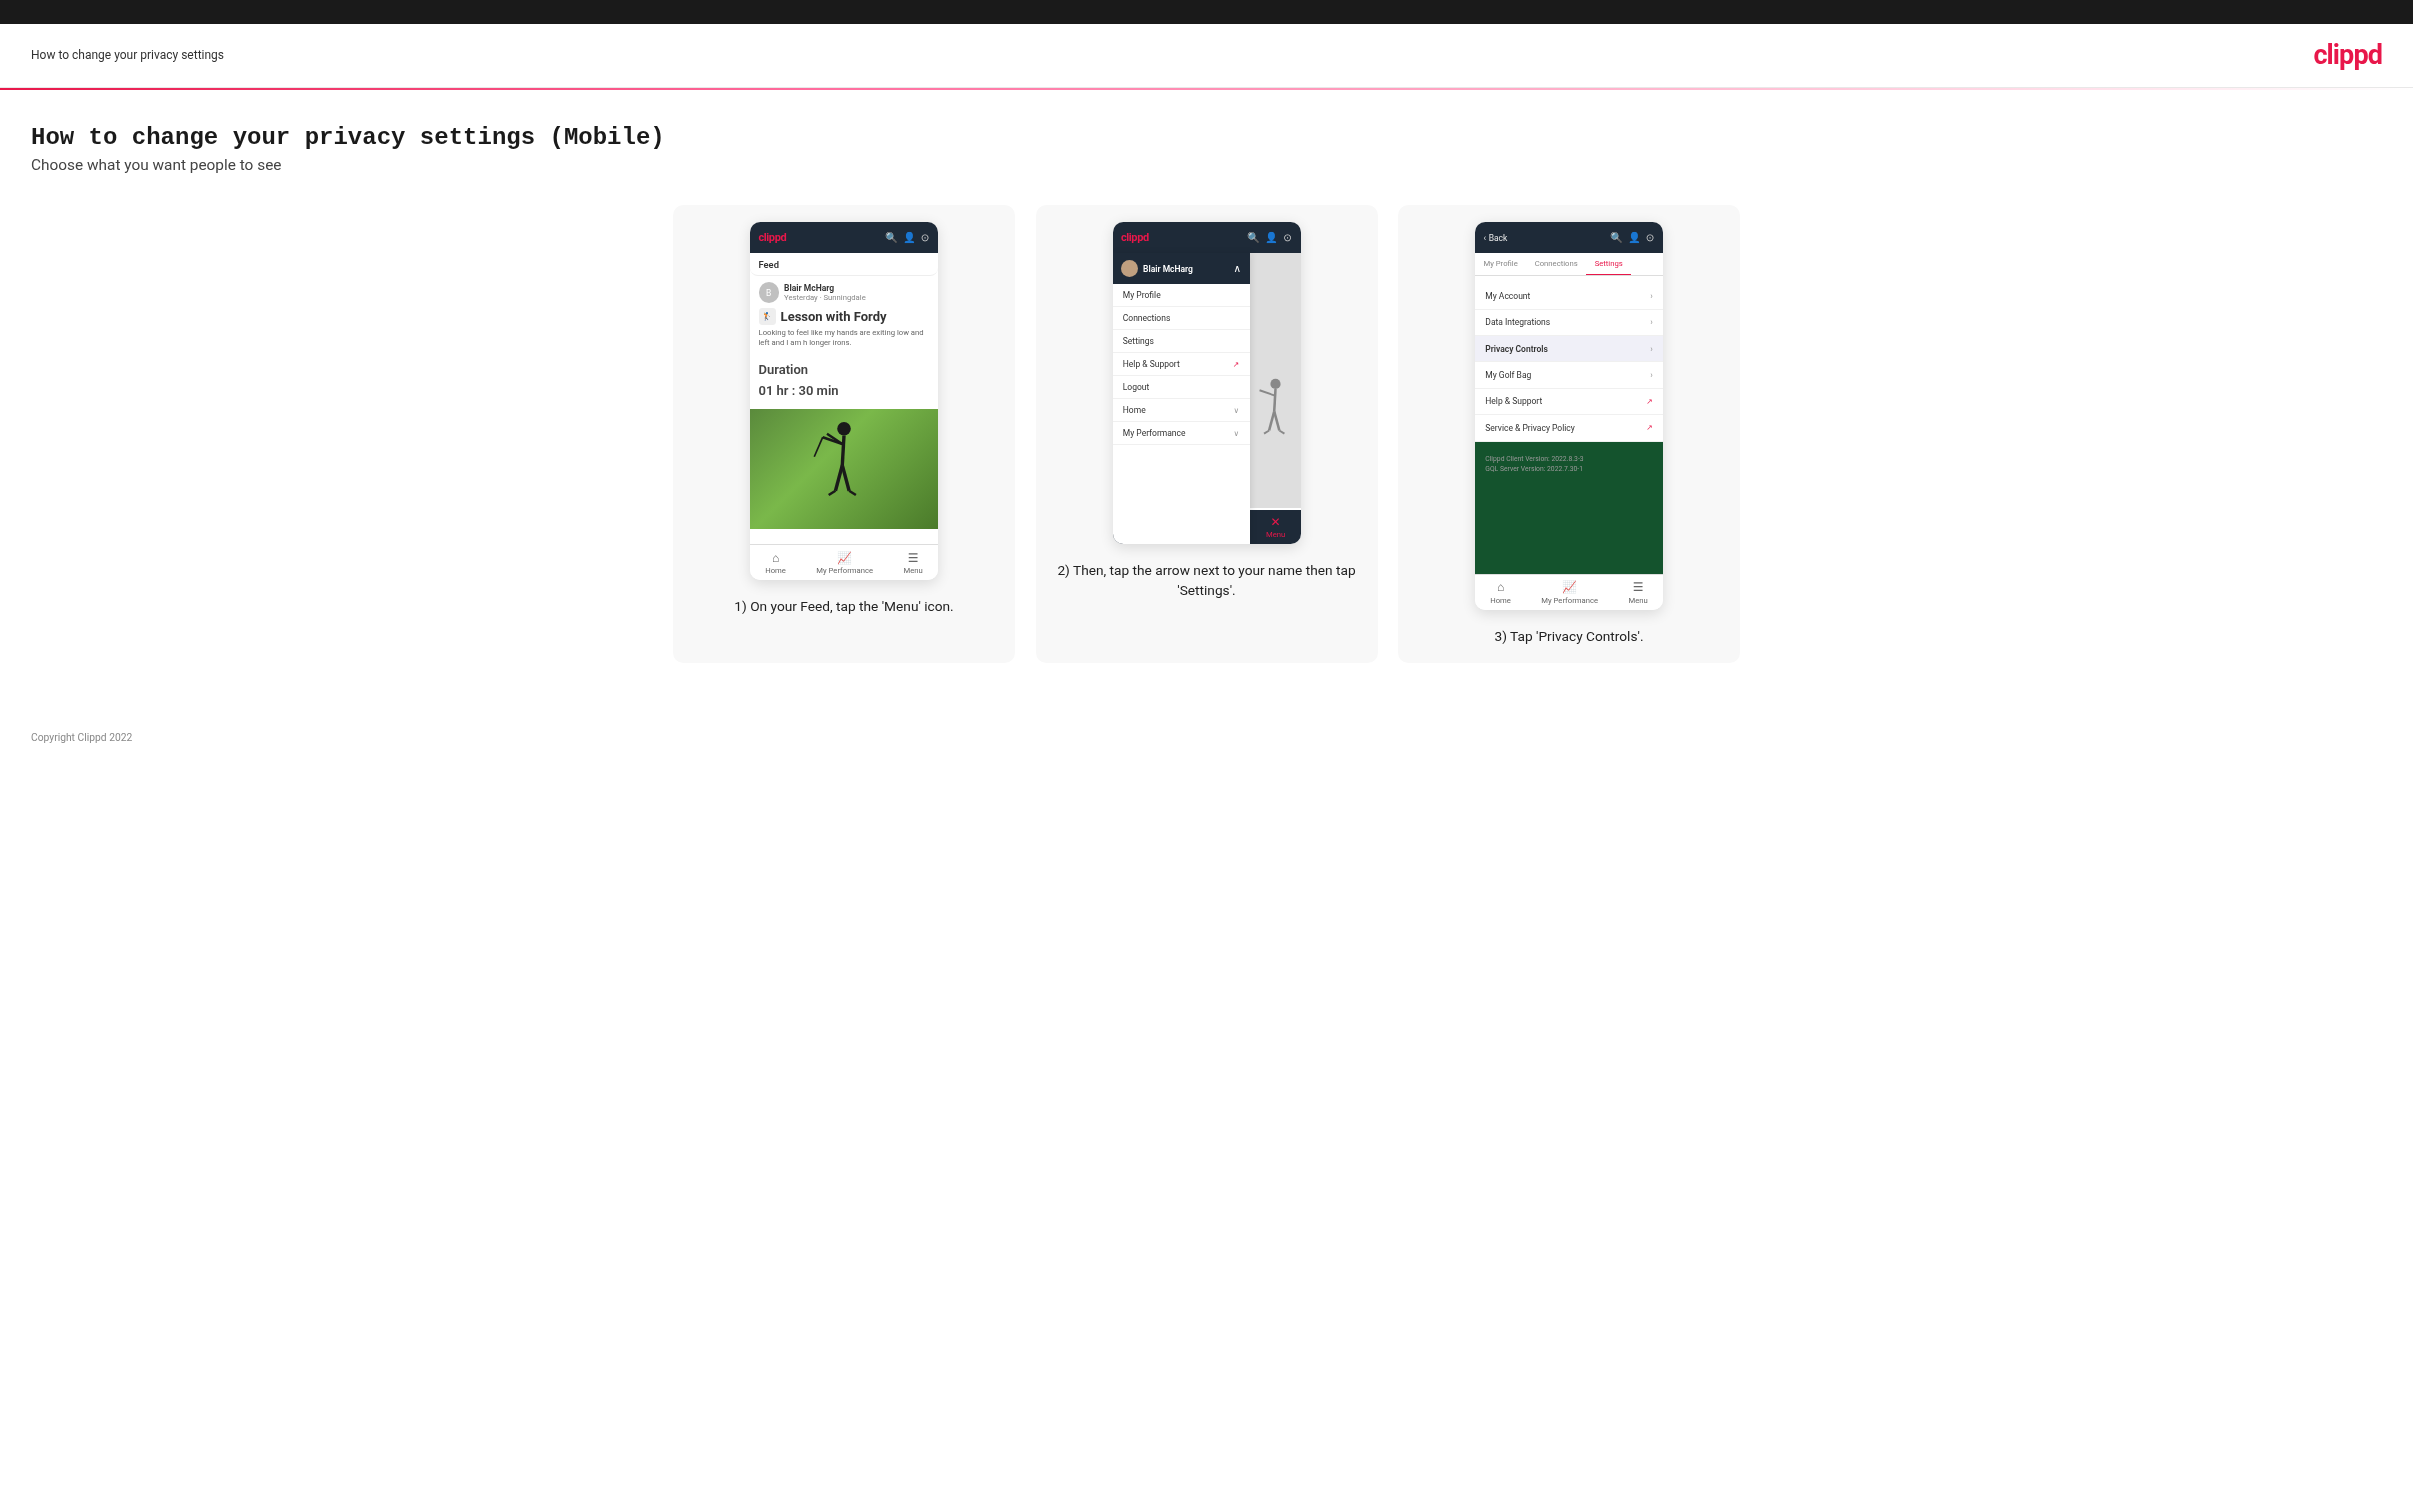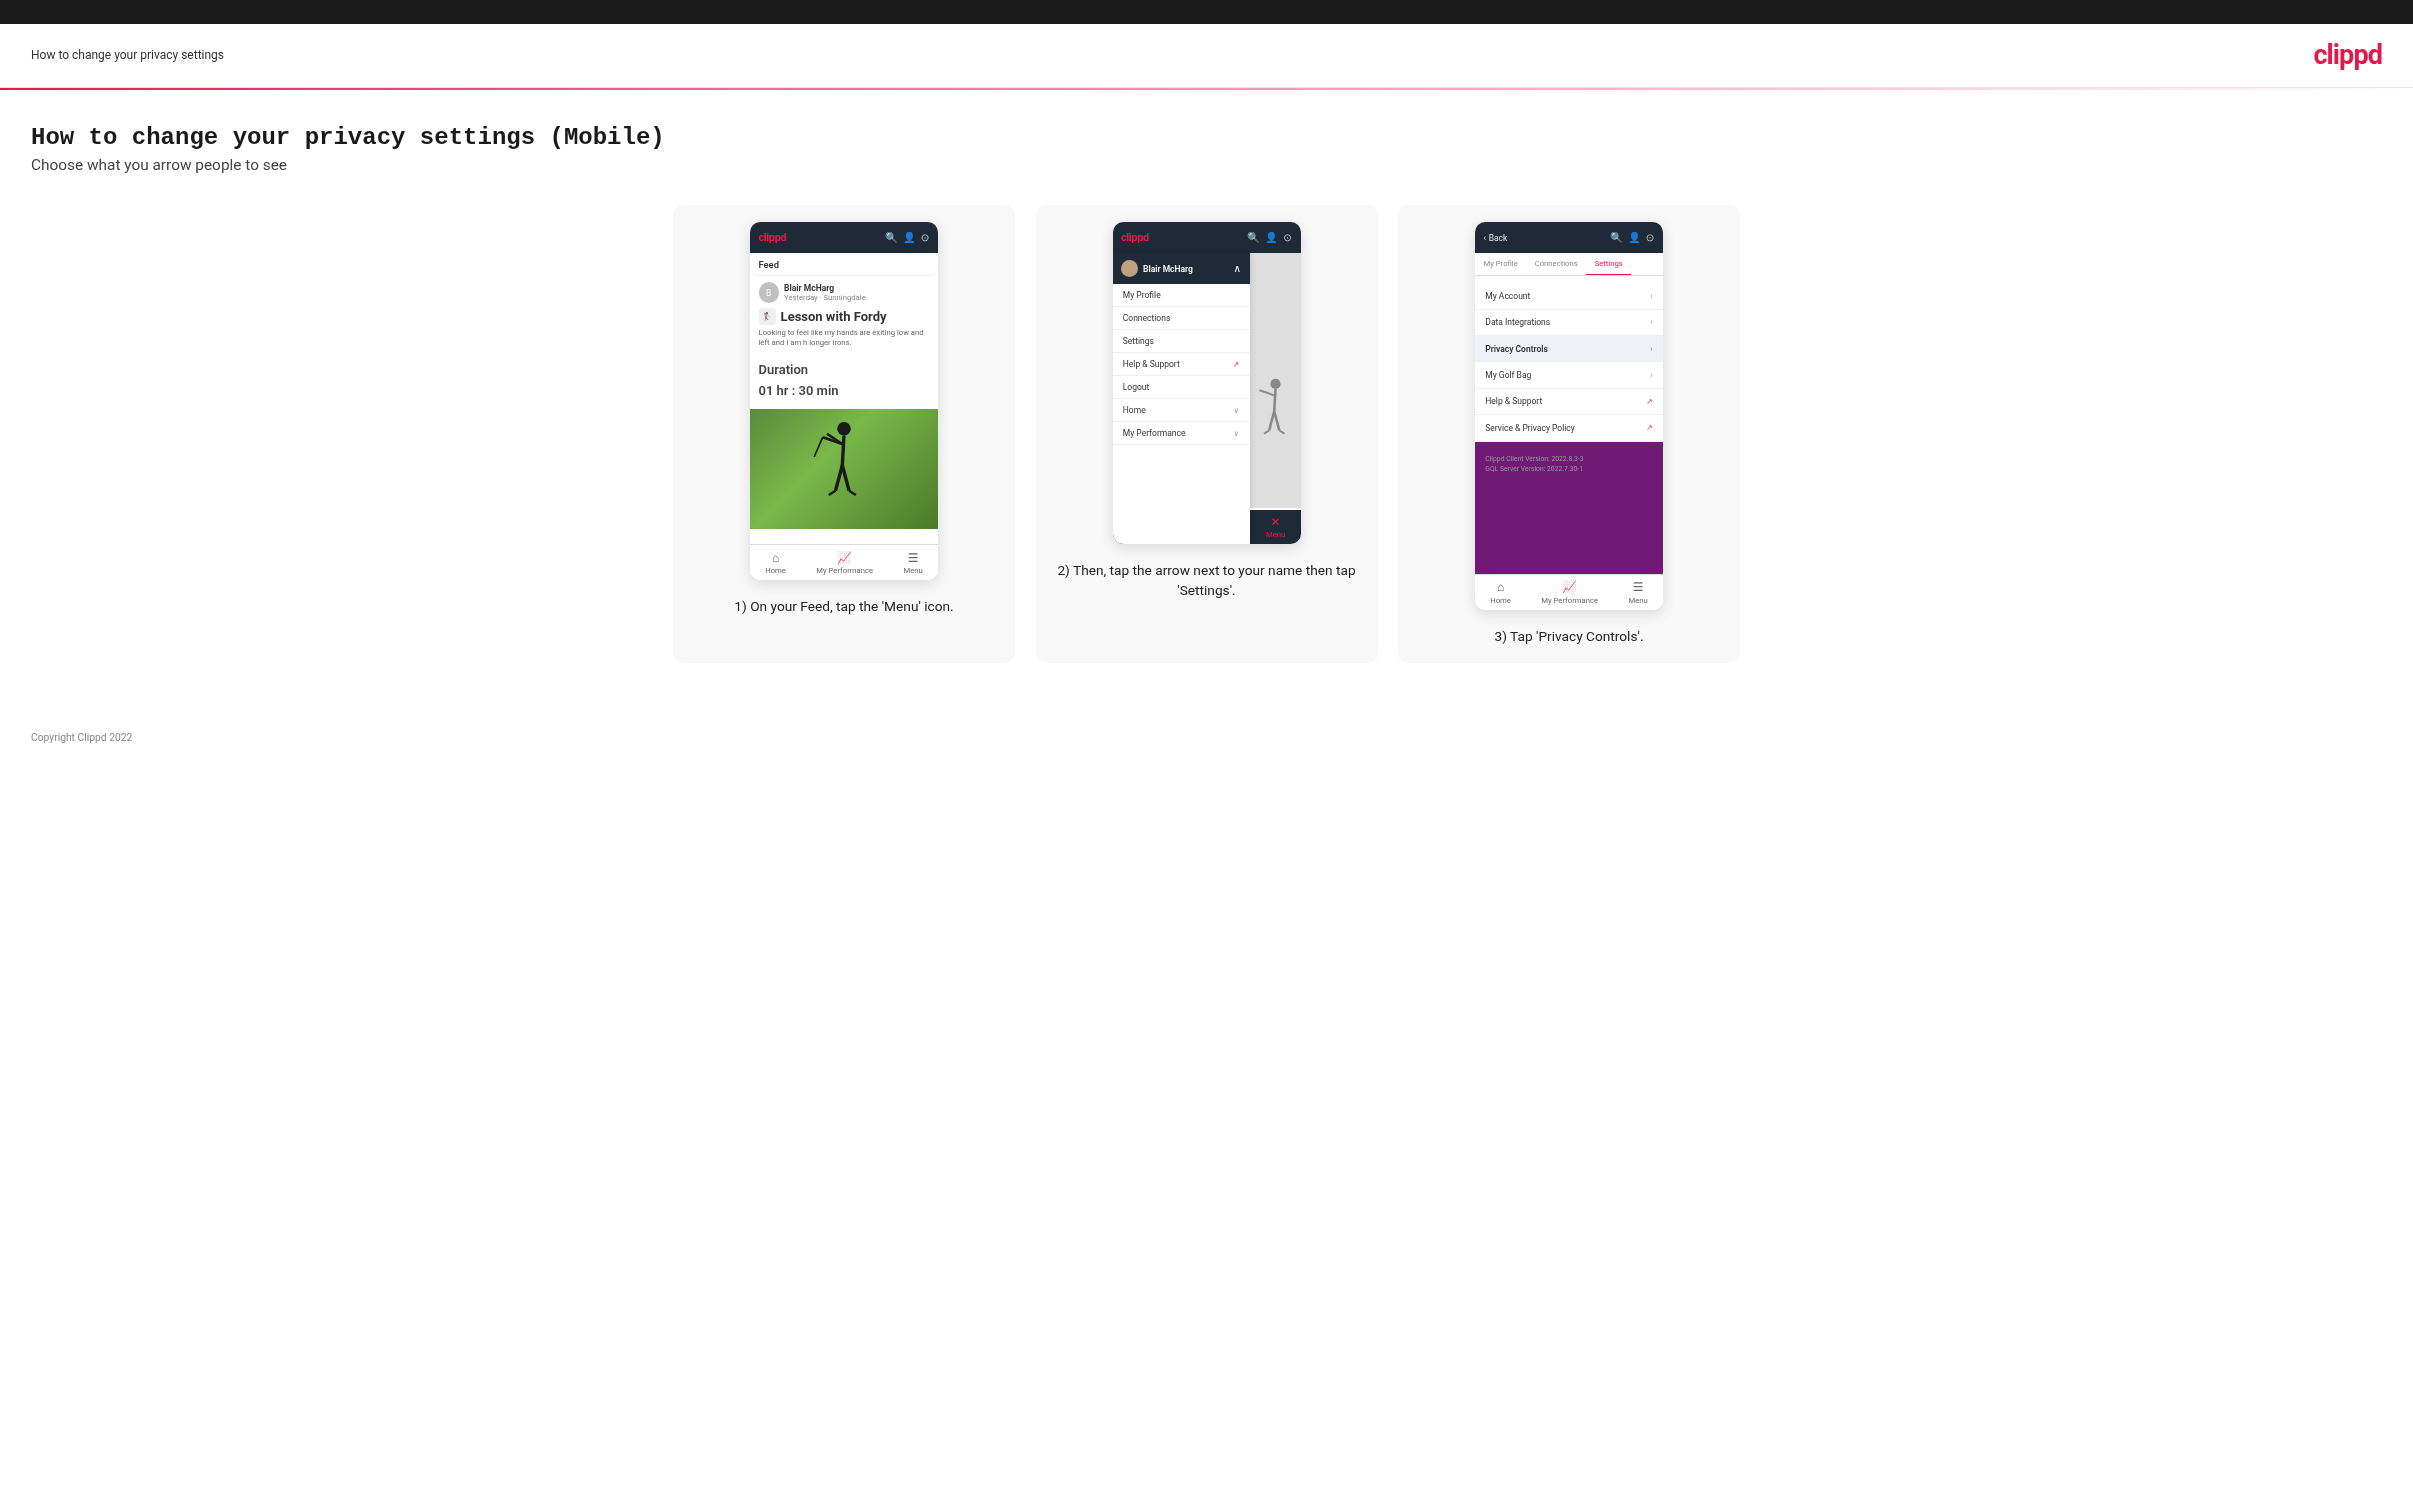--- a/index.html
+++ b/index.html
@@ -306,21 +306,21 @@
     .phone2-nav-item.active-red {
       color: #e8174a;
     }
     .phone2-nav-close {
       color: #e8174a;
       font-size: 12px;
     }
 
     
     .phone3-content {
-      background: #701a75;
+      background: #14532d;
       min-height: 291px;
     }
     .phone3-back-btn {
       color: #e8e8e8;
       font-size: 8.5px;
       display: flex;
       align-items: center;
       gap: 2.6px;
     }
     .phone3-tabs {
@@ -390,21 +390,21 @@
 
 <div class="header">
   <span class="header-title">How to change your privacy settings</span>
   <span class="logo">clippd</span>
 </div>
 <div class="header-line"></div>
 
 <div class="main">
 
   <h1 class="page-heading">How to change your privacy settings (Mobile)</h1>
-  <p class="page-subheading">Choose what you arrow people to see</p>
+  <p class="page-subheading">Choose what you want people to see</p>
 
   <div class="steps-row">
 
     <div class="step-card">
       <div class="phone-mockup">
 
         <div class="phone-topbar">
           <span class="phone-logo">clippd</span>
           <div class="phone-icons">
             <span class="phone-icon">🔍</span>

